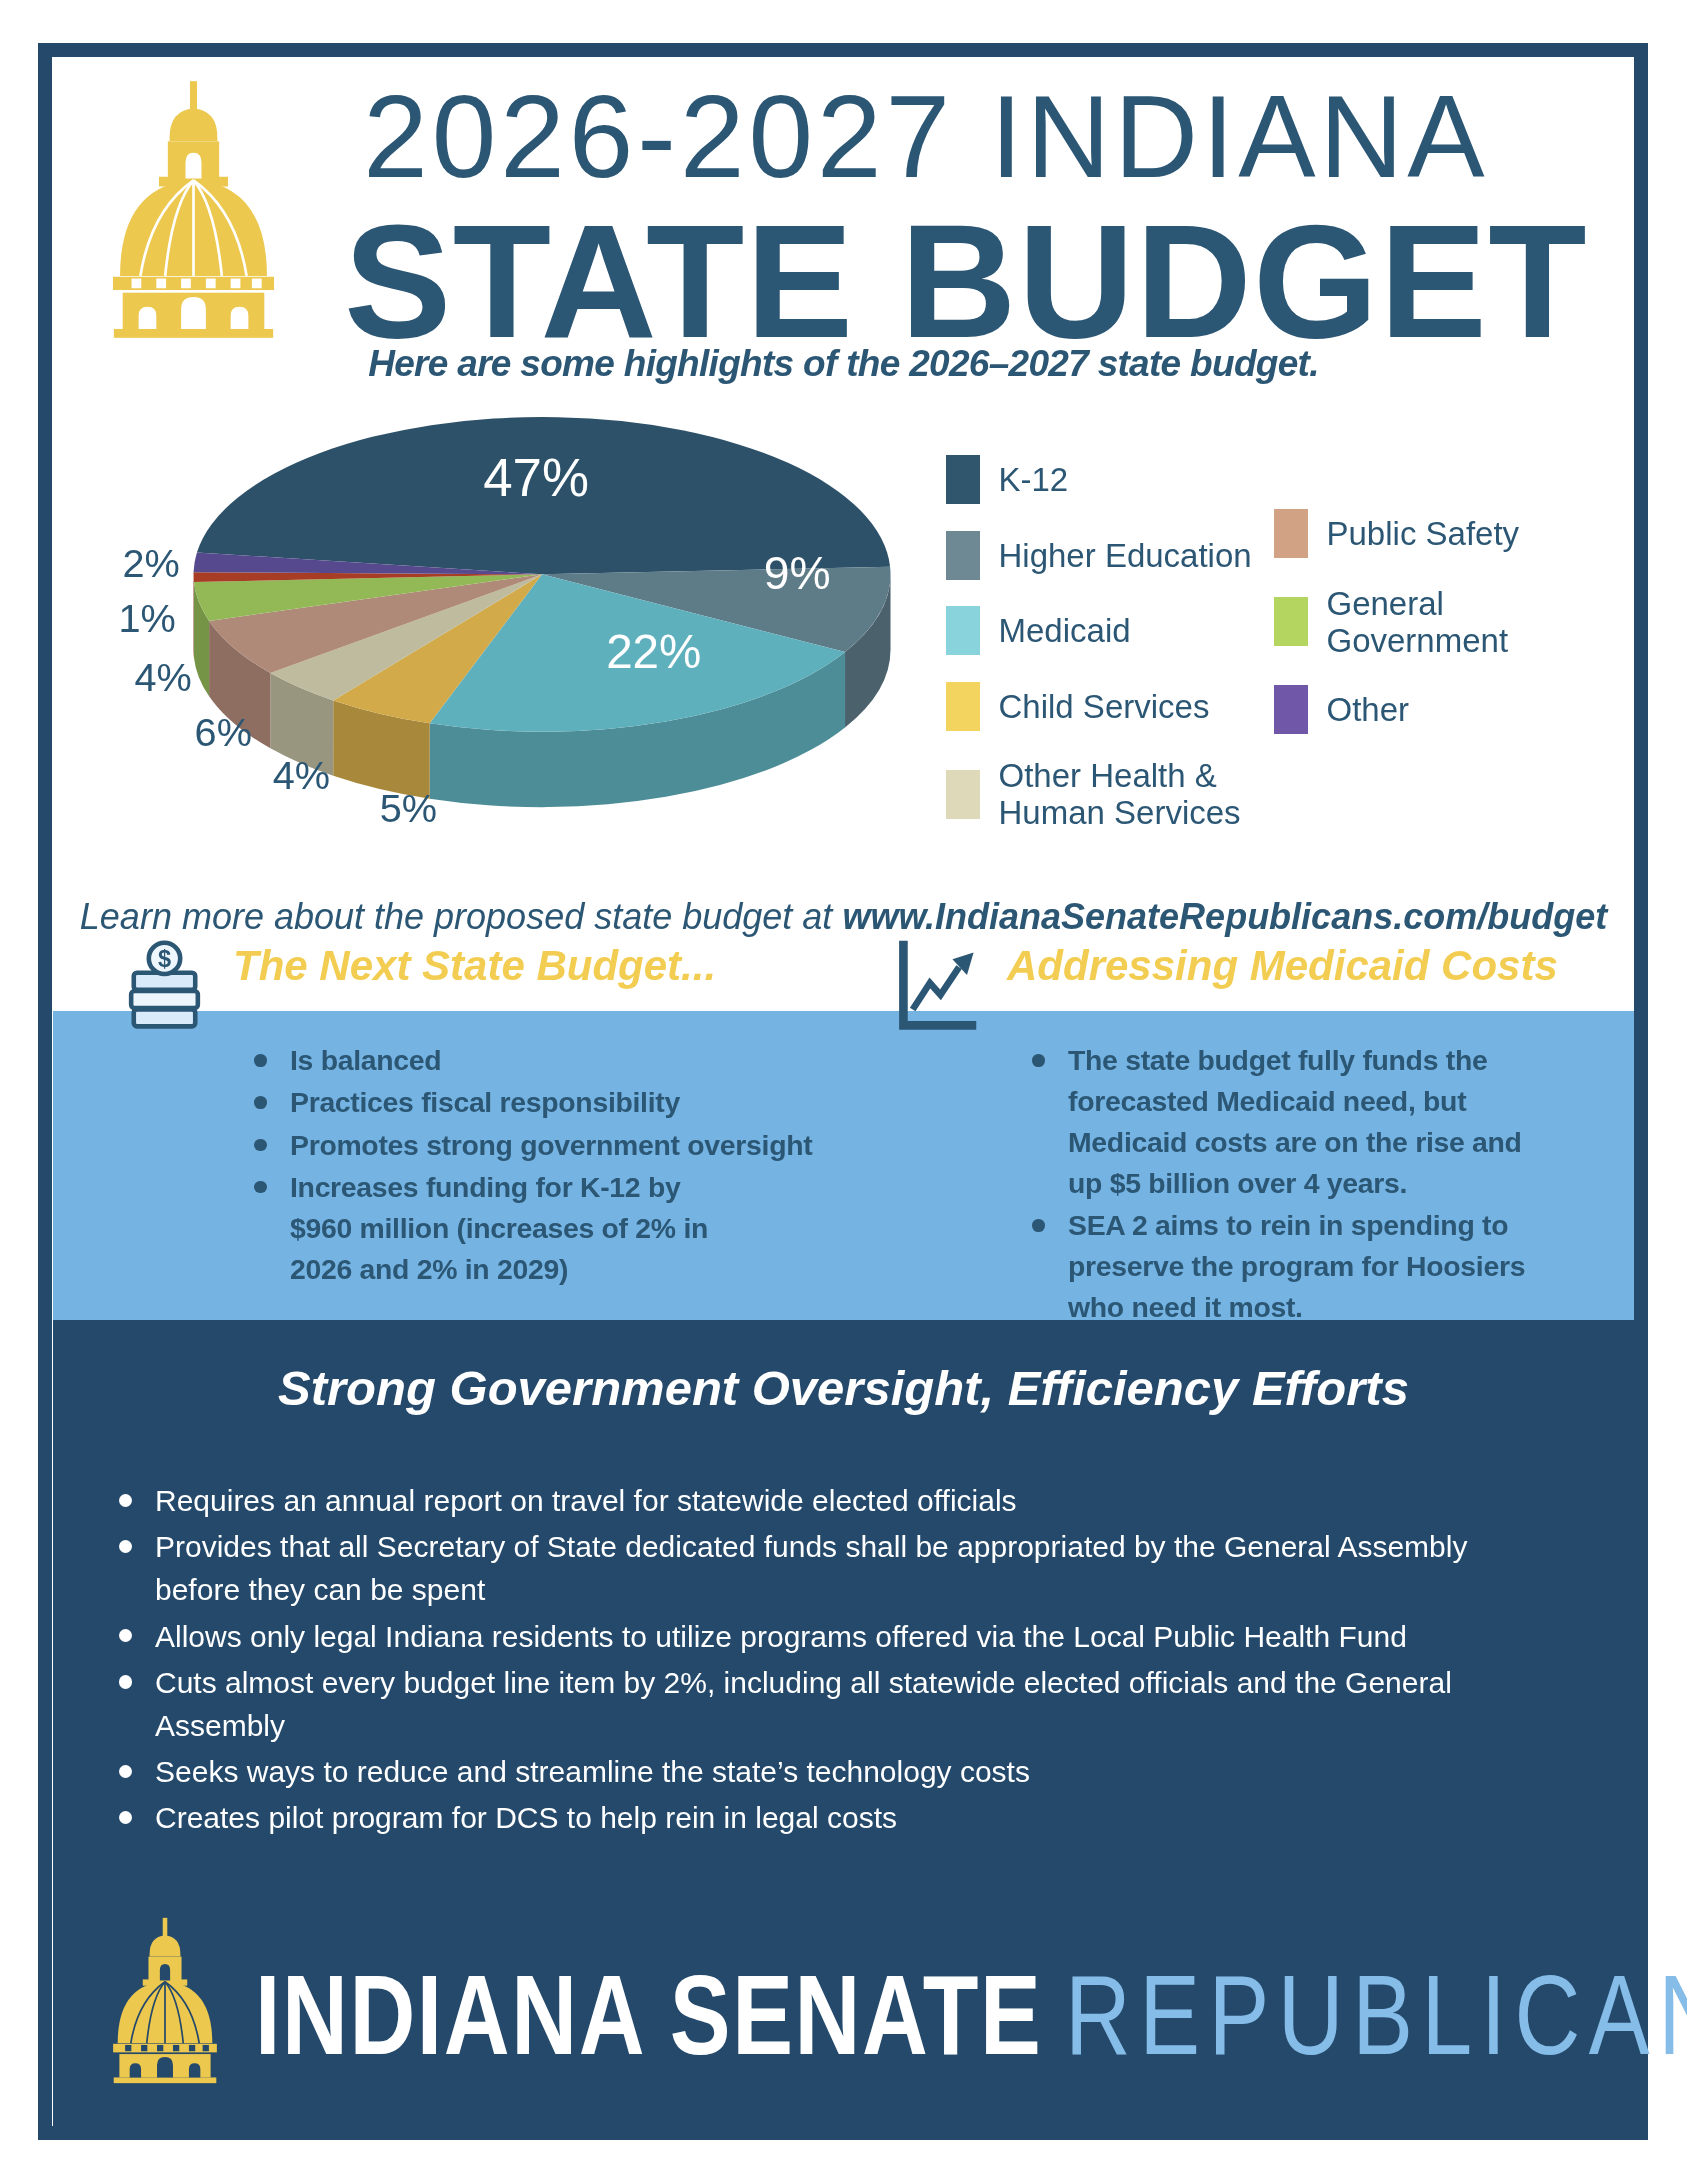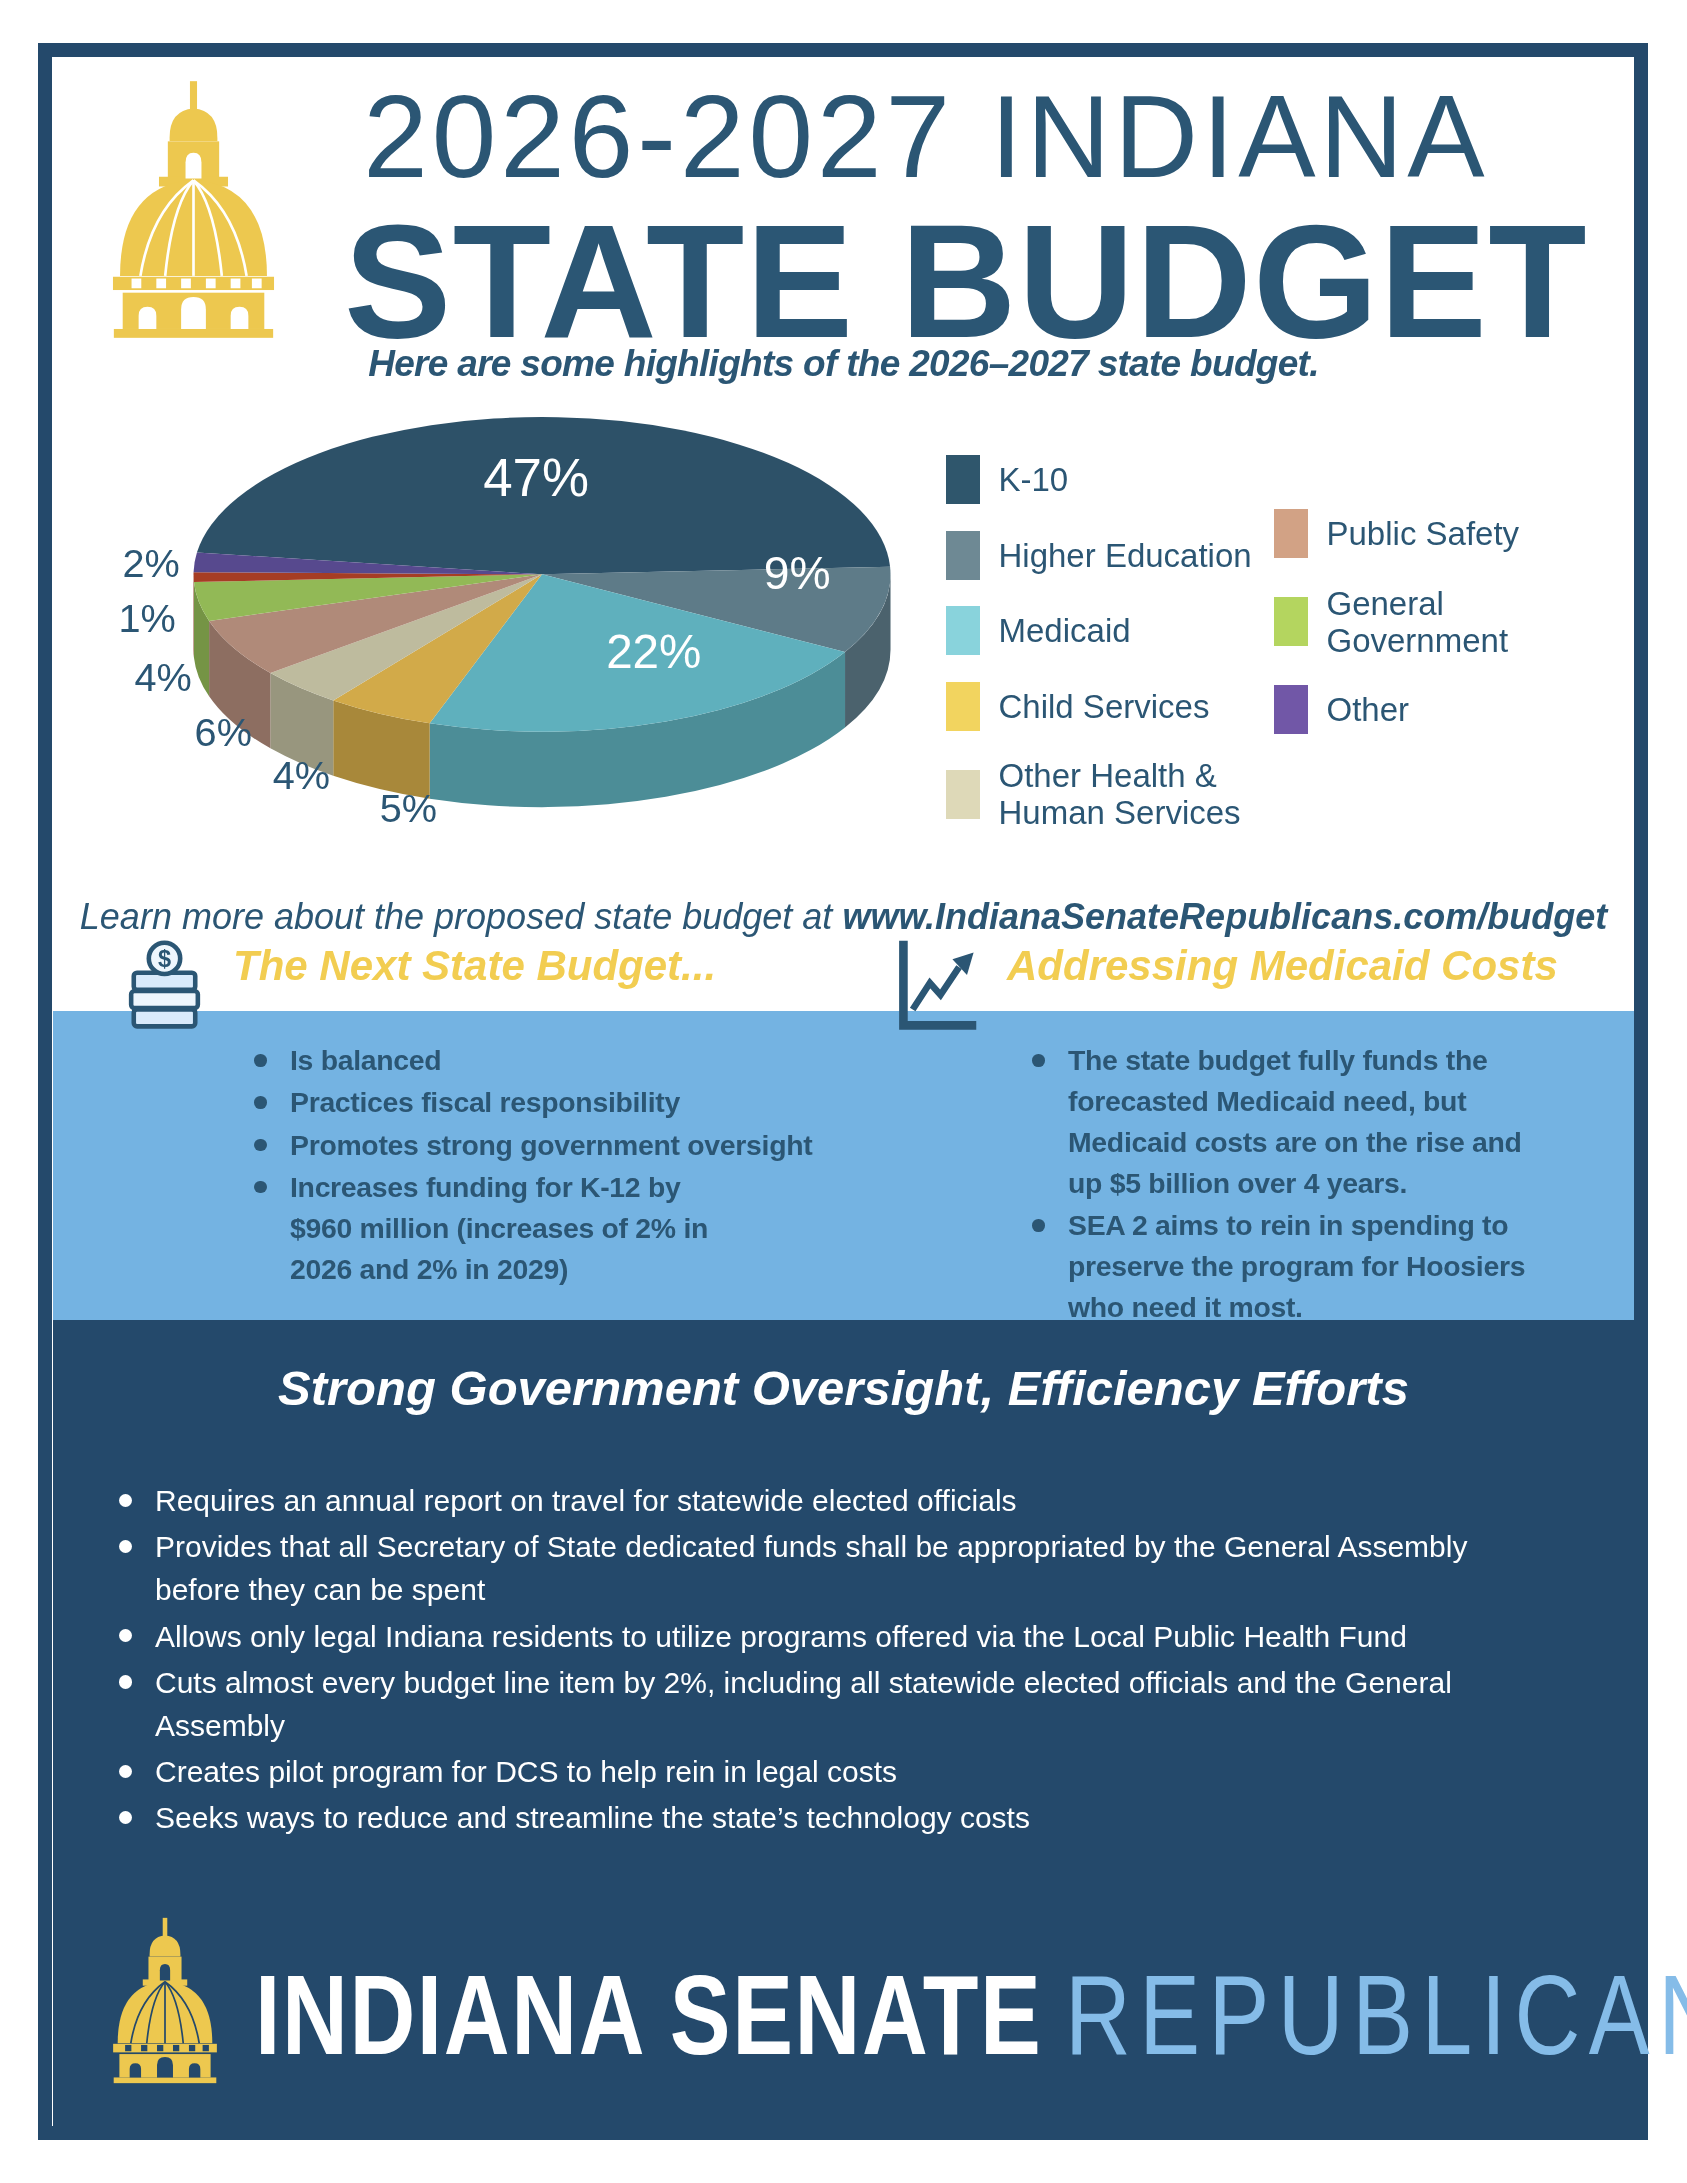--- a/index.html
+++ b/index.html
@@ -119,21 +119,21 @@
     <text x="477" y="642" text-anchor="middle" font-size="60" fill="#2b5674" font-weight="400">5%</text>
     <text x="315" y="592" text-anchor="middle" font-size="60" fill="#2b5674" font-weight="400">4%</text>
     <text x="197" y="528" text-anchor="middle" font-size="60" fill="#2b5674" font-weight="400">6%</text>
     <text x="106" y="445" text-anchor="middle" font-size="60" fill="#2b5674" font-weight="400">4%</text>
     <text x="82" y="355" text-anchor="middle" font-size="60" fill="#2b5674" font-weight="400">1%</text>
     <text x="88" y="272" text-anchor="middle" font-size="60" fill="#2b5674" font-weight="400">2%</text>
   </svg>
 <div id="legend-col1" class="abs content legend-col legend-col1">
     <div class="legend-row">
       <div class="legend-swatch" style="background: rgb(47, 86, 108);"></div>
-      <span class="legend-label">K-10</span>
+      <span class="legend-label">K-12</span>
     </div>
     <div class="legend-row">
       <div class="legend-swatch" style="background: rgb(110, 137, 148);"></div>
       <span class="legend-label">Higher Education</span>
     </div>
     <div class="legend-row">
       <div class="legend-swatch" style="background: rgb(137, 211, 220);"></div>
       <span class="legend-label">Medicaid</span>
     </div>
     <div class="legend-row">
@@ -190,22 +190,22 @@
   <li>The state budget fully funds the forecasted Medicaid need, but Medicaid costs are on the rise and up $5 billion over 4 years.</li>
   <li>SEA 2 aims to rein in spending to preserve the program for Hoosiers who need it most.</li>
 </ul>
 
 <div class="abs content navy-title">Strong Government Oversight, Efficiency Efforts</div>
 <ul class="abs content bullets navy-list">
   <li>Requires an annual report on travel for statewide elected officials</li>
   <li>Provides that all Secretary of State dedicated funds shall be appropriated by the General Assembly before they can be spent</li>
   <li>Allows only legal Indiana residents to utilize programs offered via the Local Public Health Fund</li>
   <li>Cuts almost every budget line item by 2%, including all statewide elected officials and the General Assembly</li>
+  <li>Seeks ways to reduce and streamline the state’s technology costs</li>
   <li>Creates pilot program for DCS to help rein in legal costs</li>
-  <li>Seeks ways to reduce and streamline the state’s technology costs</li>
 </ul>
 
 <svg class="abs content dome-footer" viewBox="0 0 200 290" aria-hidden="true">
   <g fill="#edc84f">
     <rect x="96" y="0" width="8" height="36"></rect>
     <path d="M73,64 Q73,33 100,31 Q127,33 127,64 L127,68 L73,68 Z"></path>
     <rect x="71" y="68" width="58" height="42"></rect>
     <rect x="61" y="108" width="78" height="11"></rect>
     <path d="M17,220 Q17,118 100,111 Q183,118 183,220 Z"></path>
     <rect x="9" y="221" width="182" height="15"></rect>

